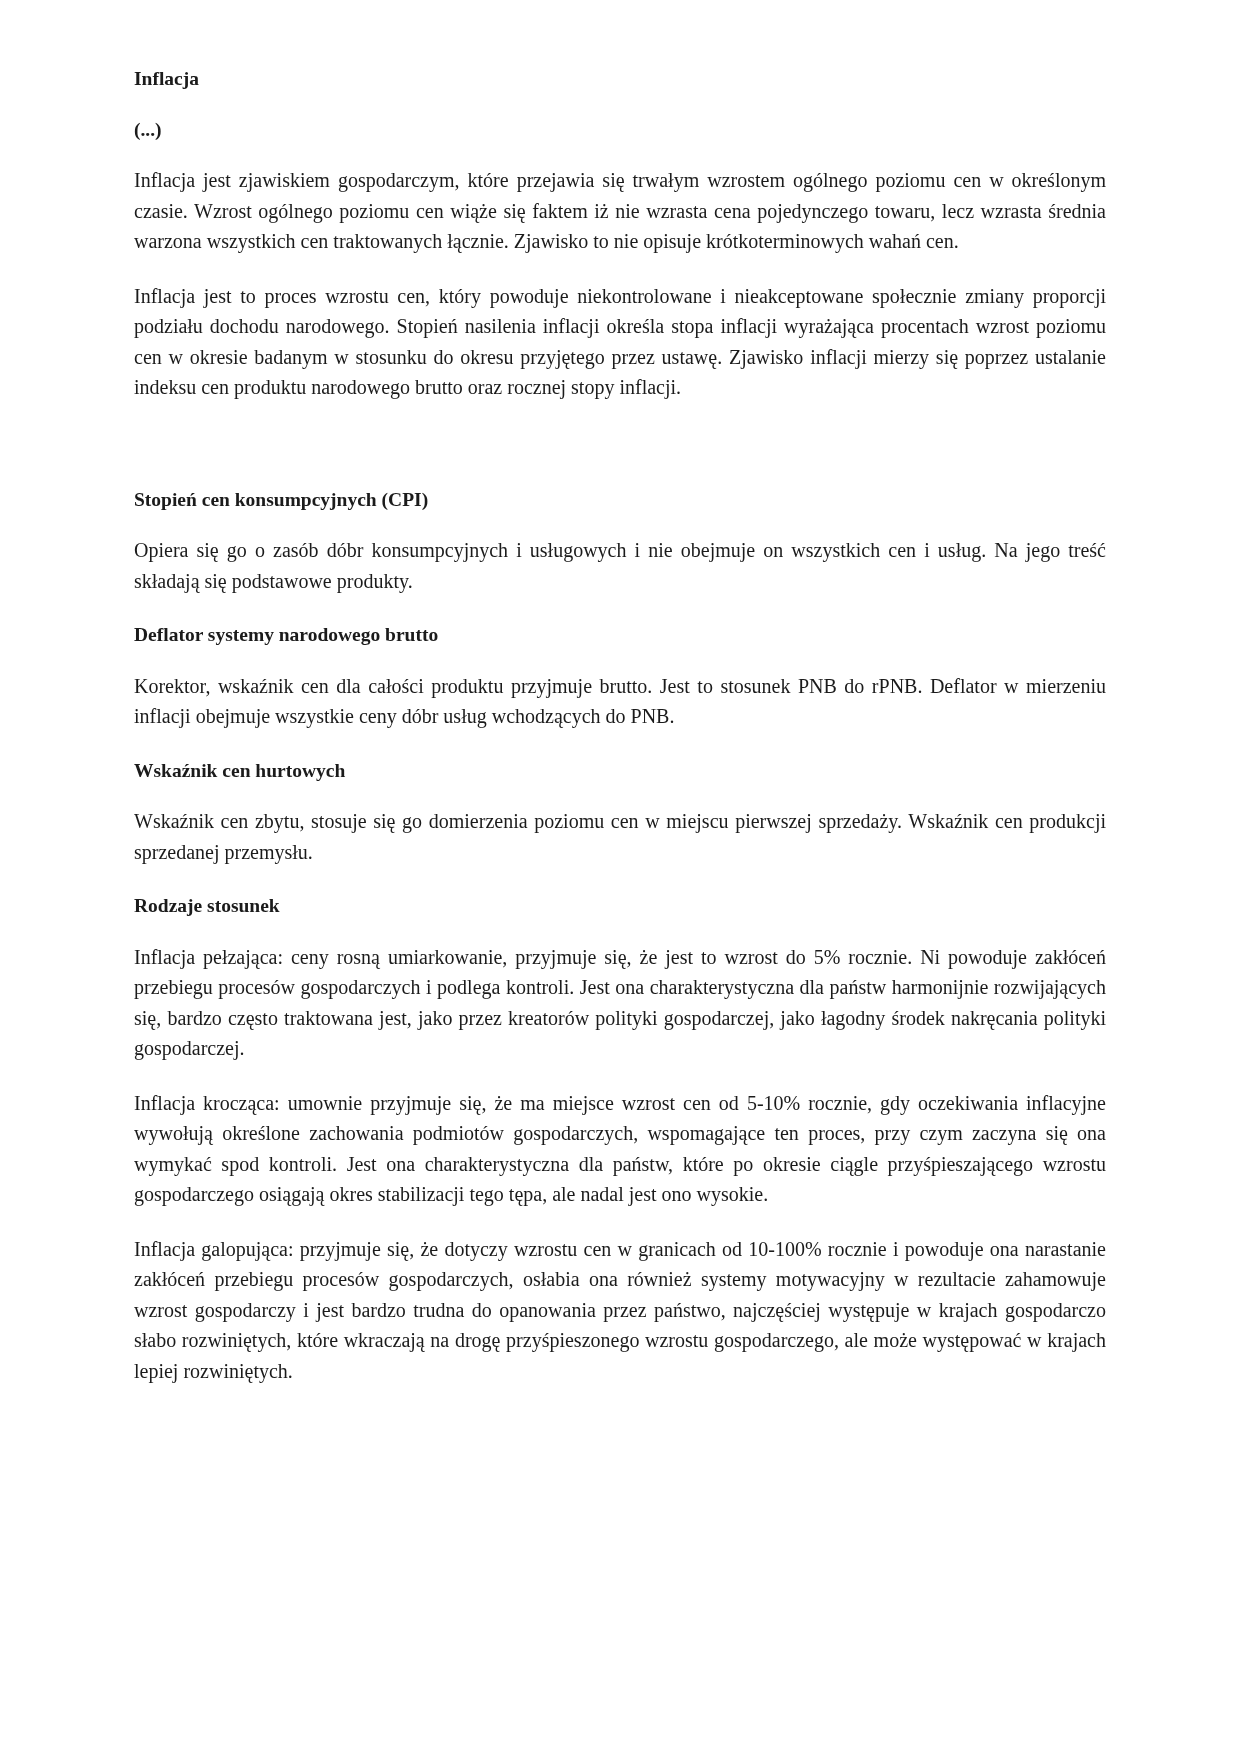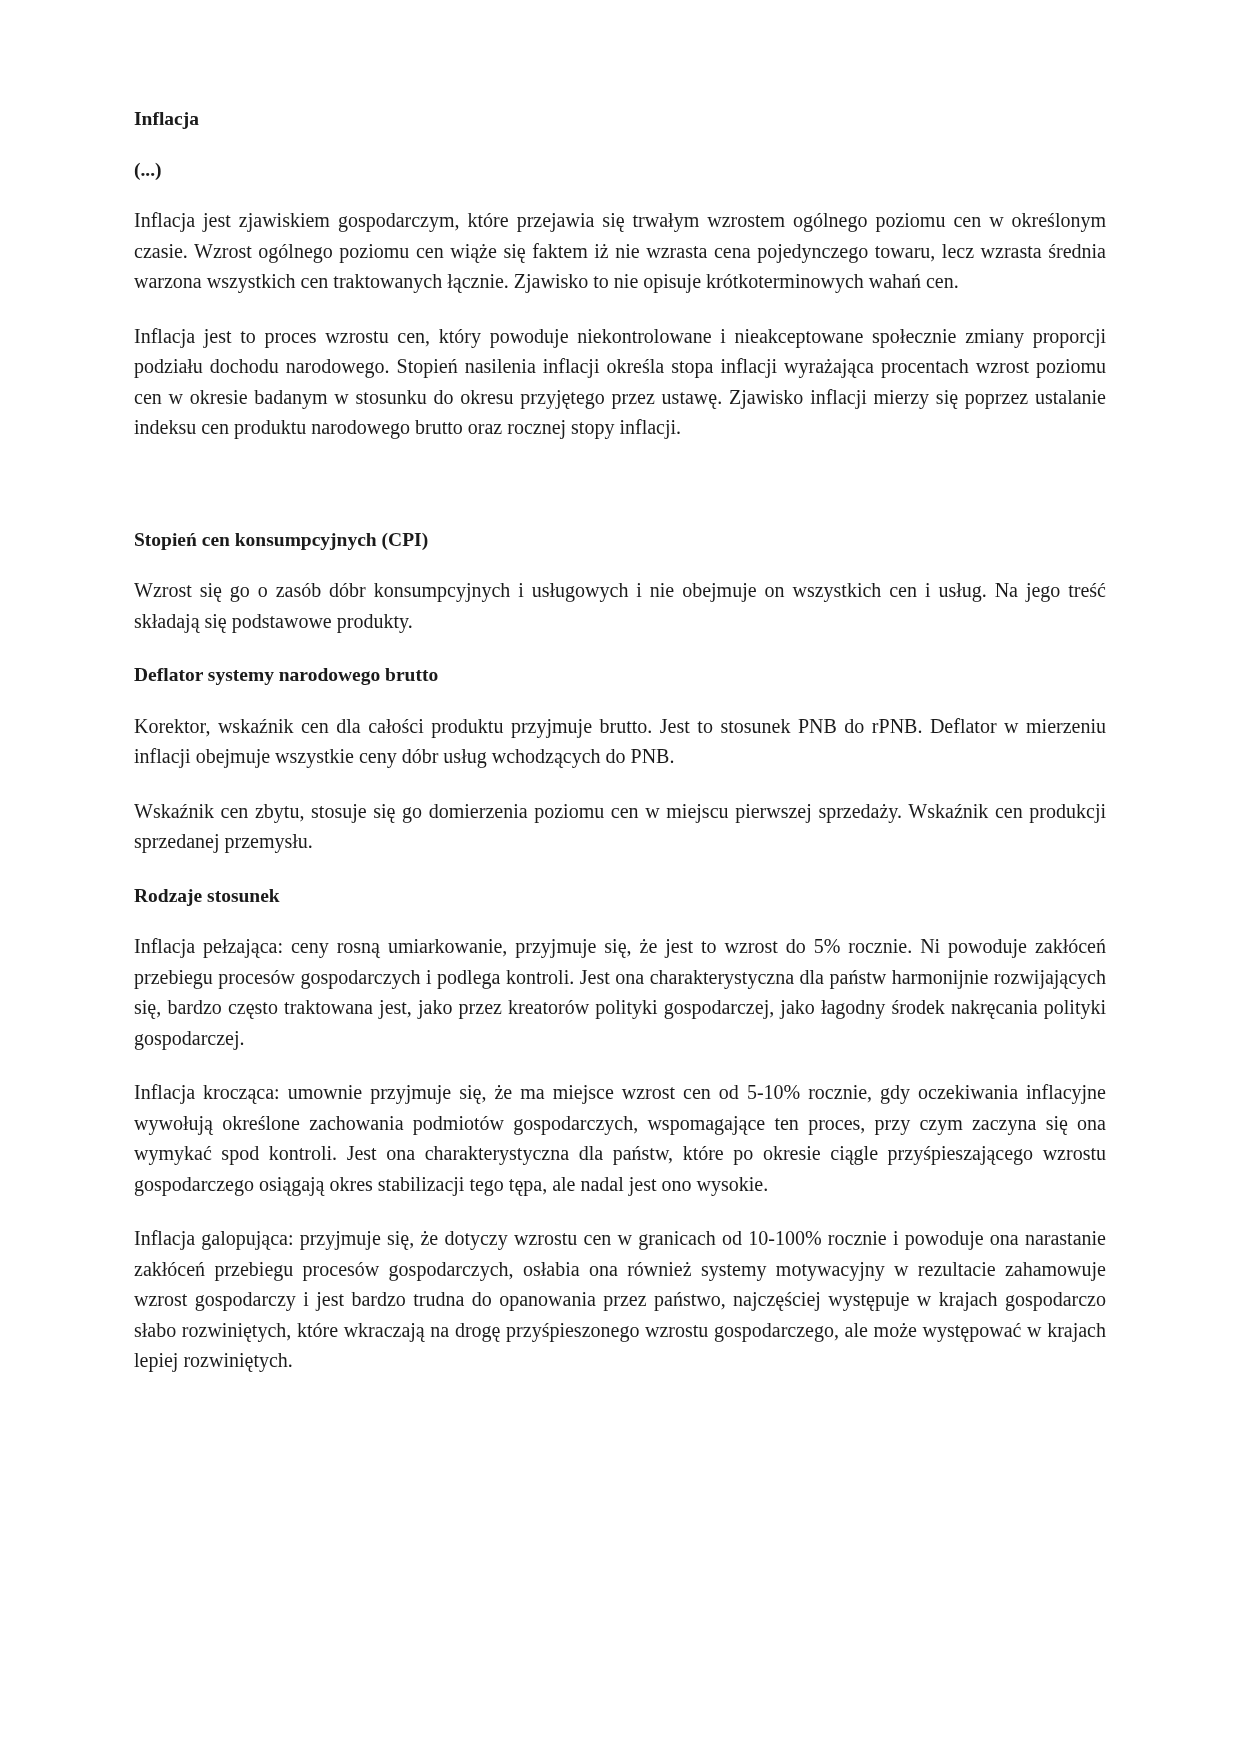--- a/index.html
+++ b/index.html
@@ -12,21 +12,21 @@
     height: 1754px;
     font-family: "Liberation Serif", "DejaVu Serif", serif;
     color: #1b1b1b;
     position: relative;
     overflow: hidden;
   }
   .page {
     box-sizing: border-box;
     width: 1240px;
     height: 1754px;
-    padding: 104px 134px 60px 134px;
+    padding: 64px 134px 60px 134px;
     background: #ffffff;
   }
   .doc-heading {
     font-size: 19.5px;
     line-height: 30.5px;
     font-weight: bold;
     margin: 0 0 20px 0;
     text-align: left;
   }
   .doc-paragraph {
@@ -52,26 +52,27 @@
   <h1 class="doc-heading">Inflacja</h1>
 
   <h2 class="doc-heading">(...)</h2>
 
   <p class="doc-paragraph">Inflacja jest zjawiskiem gospodarczym, które przejawia się trwałym wzrostem ogólnego poziomu cen w określonym czasie. Wzrost ogólnego poziomu cen wiąże się faktem iż nie wzrasta cena pojedynczego towaru, lecz wzrasta średnia warzona wszystkich cen traktowanych łącznie. Zjawisko to nie opisuje krótkoterminowych wahań cen.</p>
 
   <p class="doc-paragraph">Inflacja jest to proces wzrostu cen, który powoduje niekontrolowane i nieakceptowane społecznie zmiany proporcji podziału dochodu narodowego.  Stopień nasilenia inflacji określa stopa inflacji wyrażająca procentach wzrost poziomu cen w okresie badanym w stosunku do okresu przyjętego przez ustawę. Zjawisko inflacji mierzy się poprzez ustalanie indeksu cen produktu narodowego brutto oraz rocznej stopy inflacji.</p>
 
   <h2 class="doc-heading mt-large">Stopień cen konsumpcyjnych (CPI)</h2>
 
-  <p class="doc-paragraph">Wzrost się go o zasób dóbr konsumpcyjnych i usługowych i nie obejmuje on wszystkich cen i usług. Na jego treść składają się podstawowe produkty.</p>
+  <p class="doc-paragraph">Opiera się go o zasób dóbr konsumpcyjnych i usługowych i nie obejmuje on wszystkich cen i usług. Na jego treść składają się podstawowe produkty.</p>
 
   <h2 class="doc-heading">Deflator systemy narodowego brutto</h2>
 
   <p class="doc-paragraph">Korektor, wskaźnik cen dla całości produktu przyjmuje brutto. Jest to stosunek PNB do rPNB. Deflator w mierzeniu inflacji obejmuje wszystkie ceny dóbr usług wchodzących do PNB.</p>
 
+  <h2 class="doc-heading">Wskaźnik cen hurtowych</h2>
 
   <p class="doc-paragraph">Wskaźnik cen zbytu, stosuje się go domierzenia poziomu cen w miejscu pierwszej sprzedaży.  Wskaźnik cen produkcji sprzedanej przemysłu.</p>
 
   <h2 class="doc-heading">Rodzaje stosunek</h2>
 
   <p class="doc-paragraph">
     <span class="lead">Inflacja pełzająca:</span><span> ceny rosną umiarkowanie, przyjmuje się, że jest to wzrost do 5% rocznie. Ni powoduje zakłóceń przebiegu procesów gospodarczych i podlega kontroli. Jest ona charakterystyczna dla państw harmonijnie rozwijających się, bardzo często traktowana jest, jako przez kreatorów polityki gospodarczej, jako łagodny środek nakręcania polityki gospodarczej.</span>
   </p>
 
   <p class="doc-paragraph">

